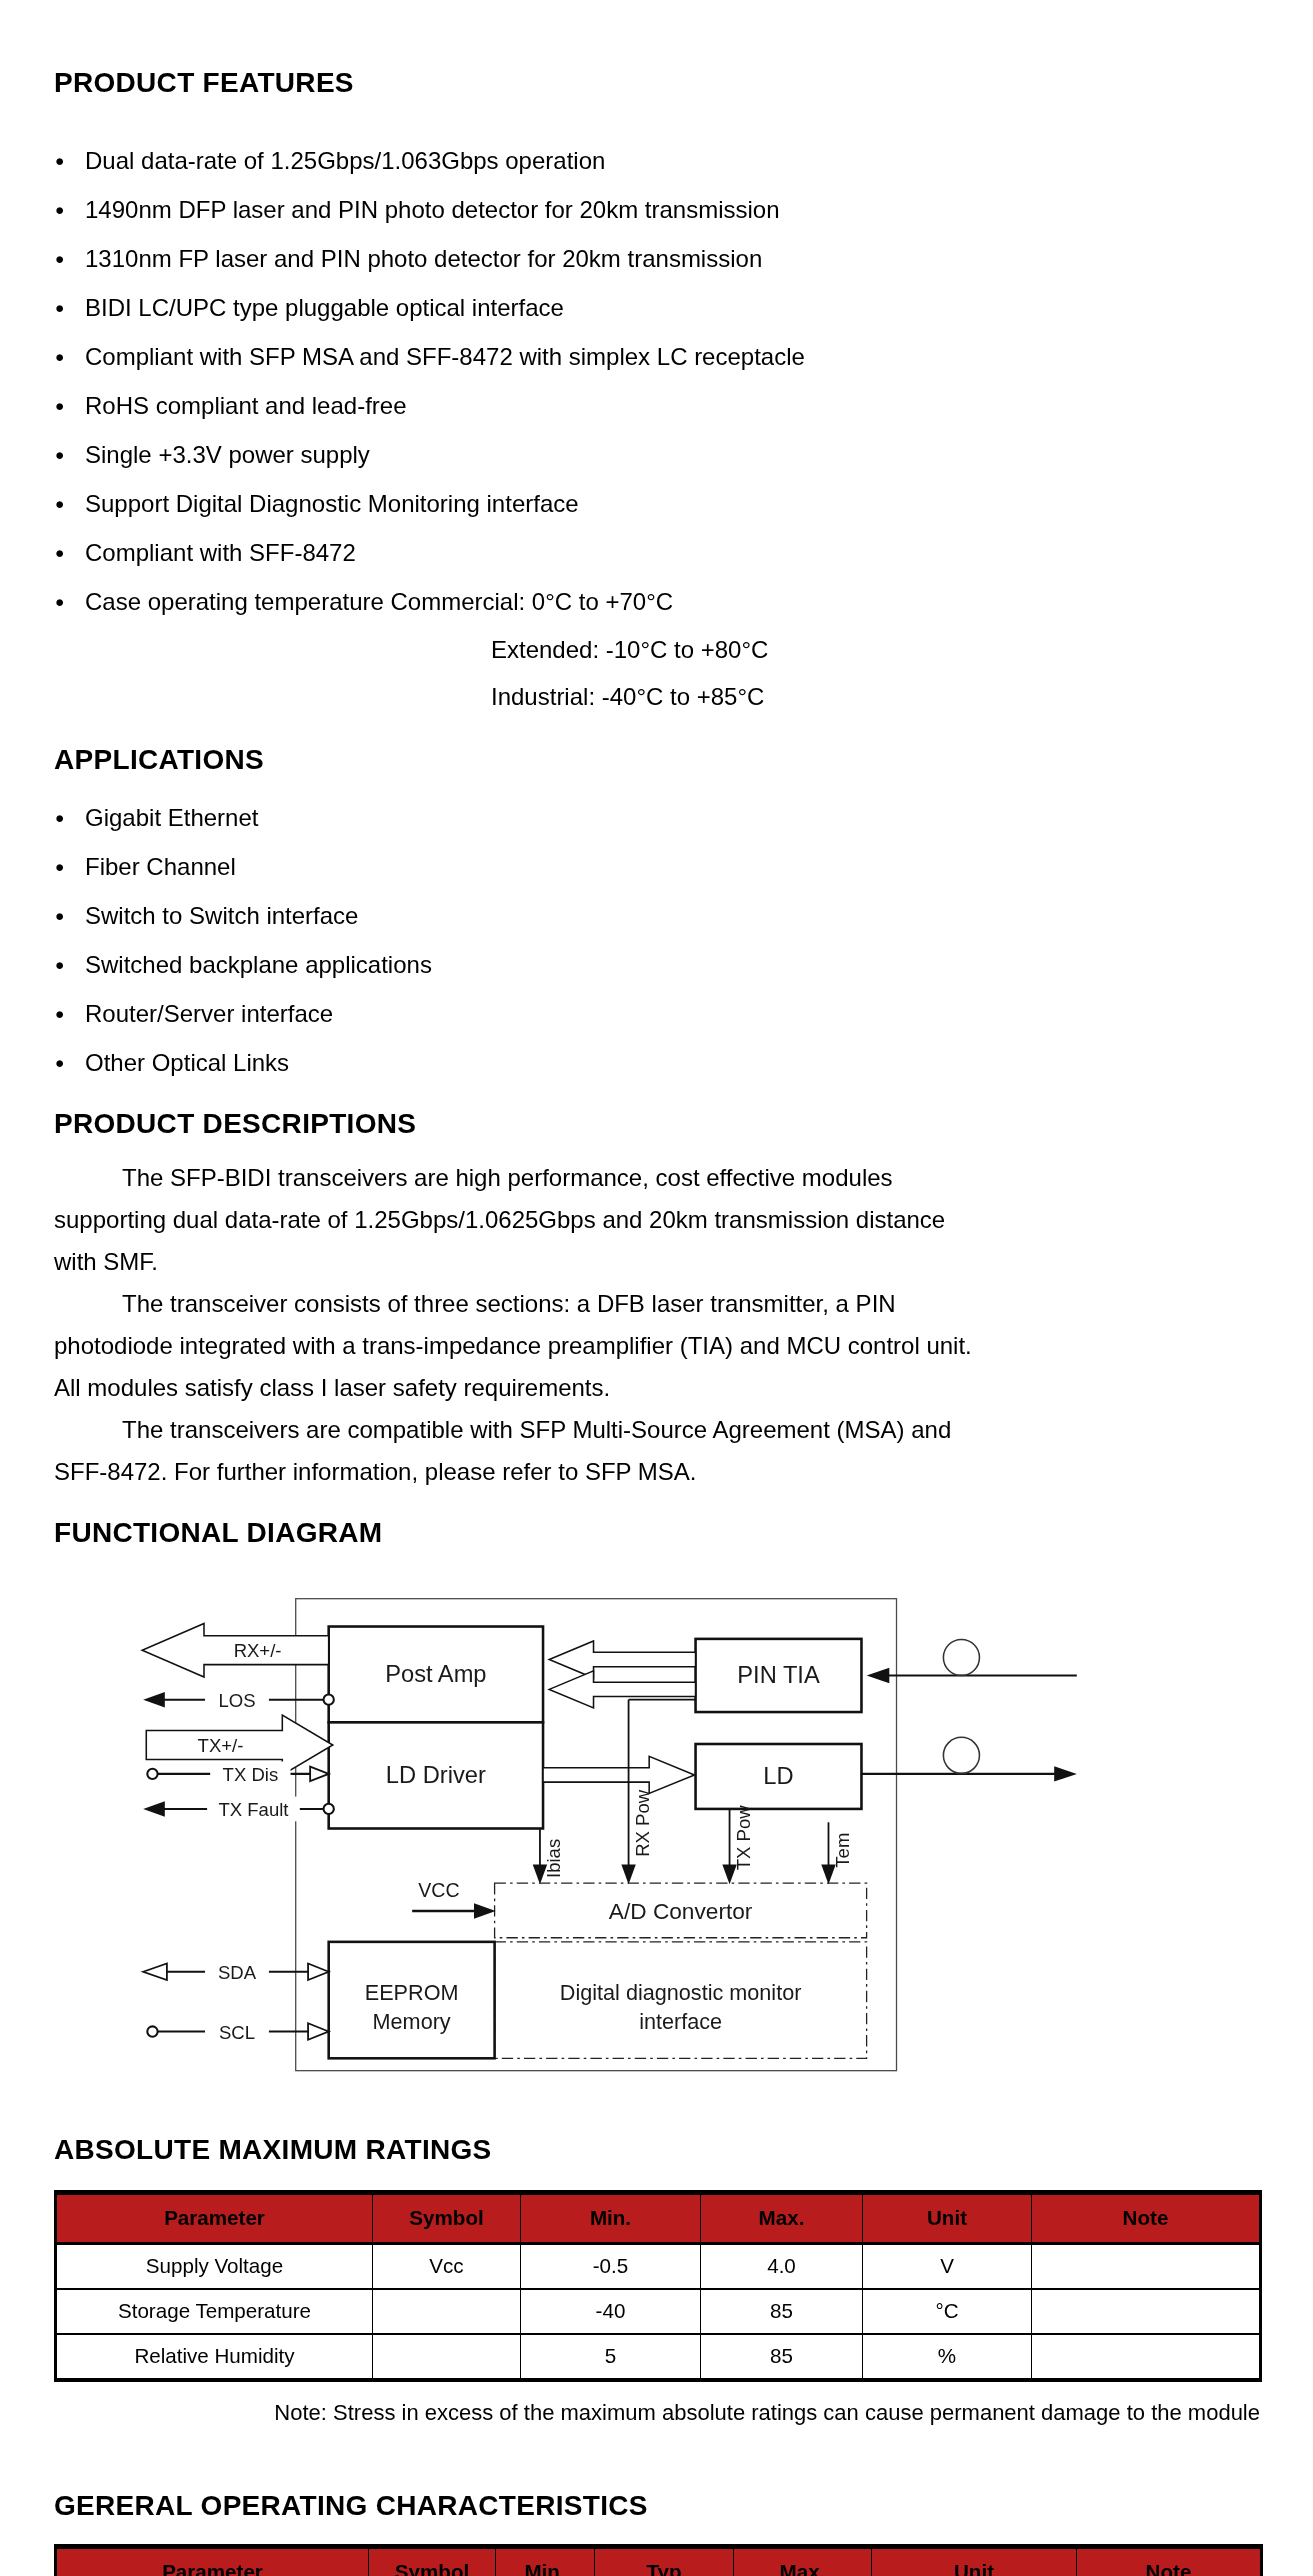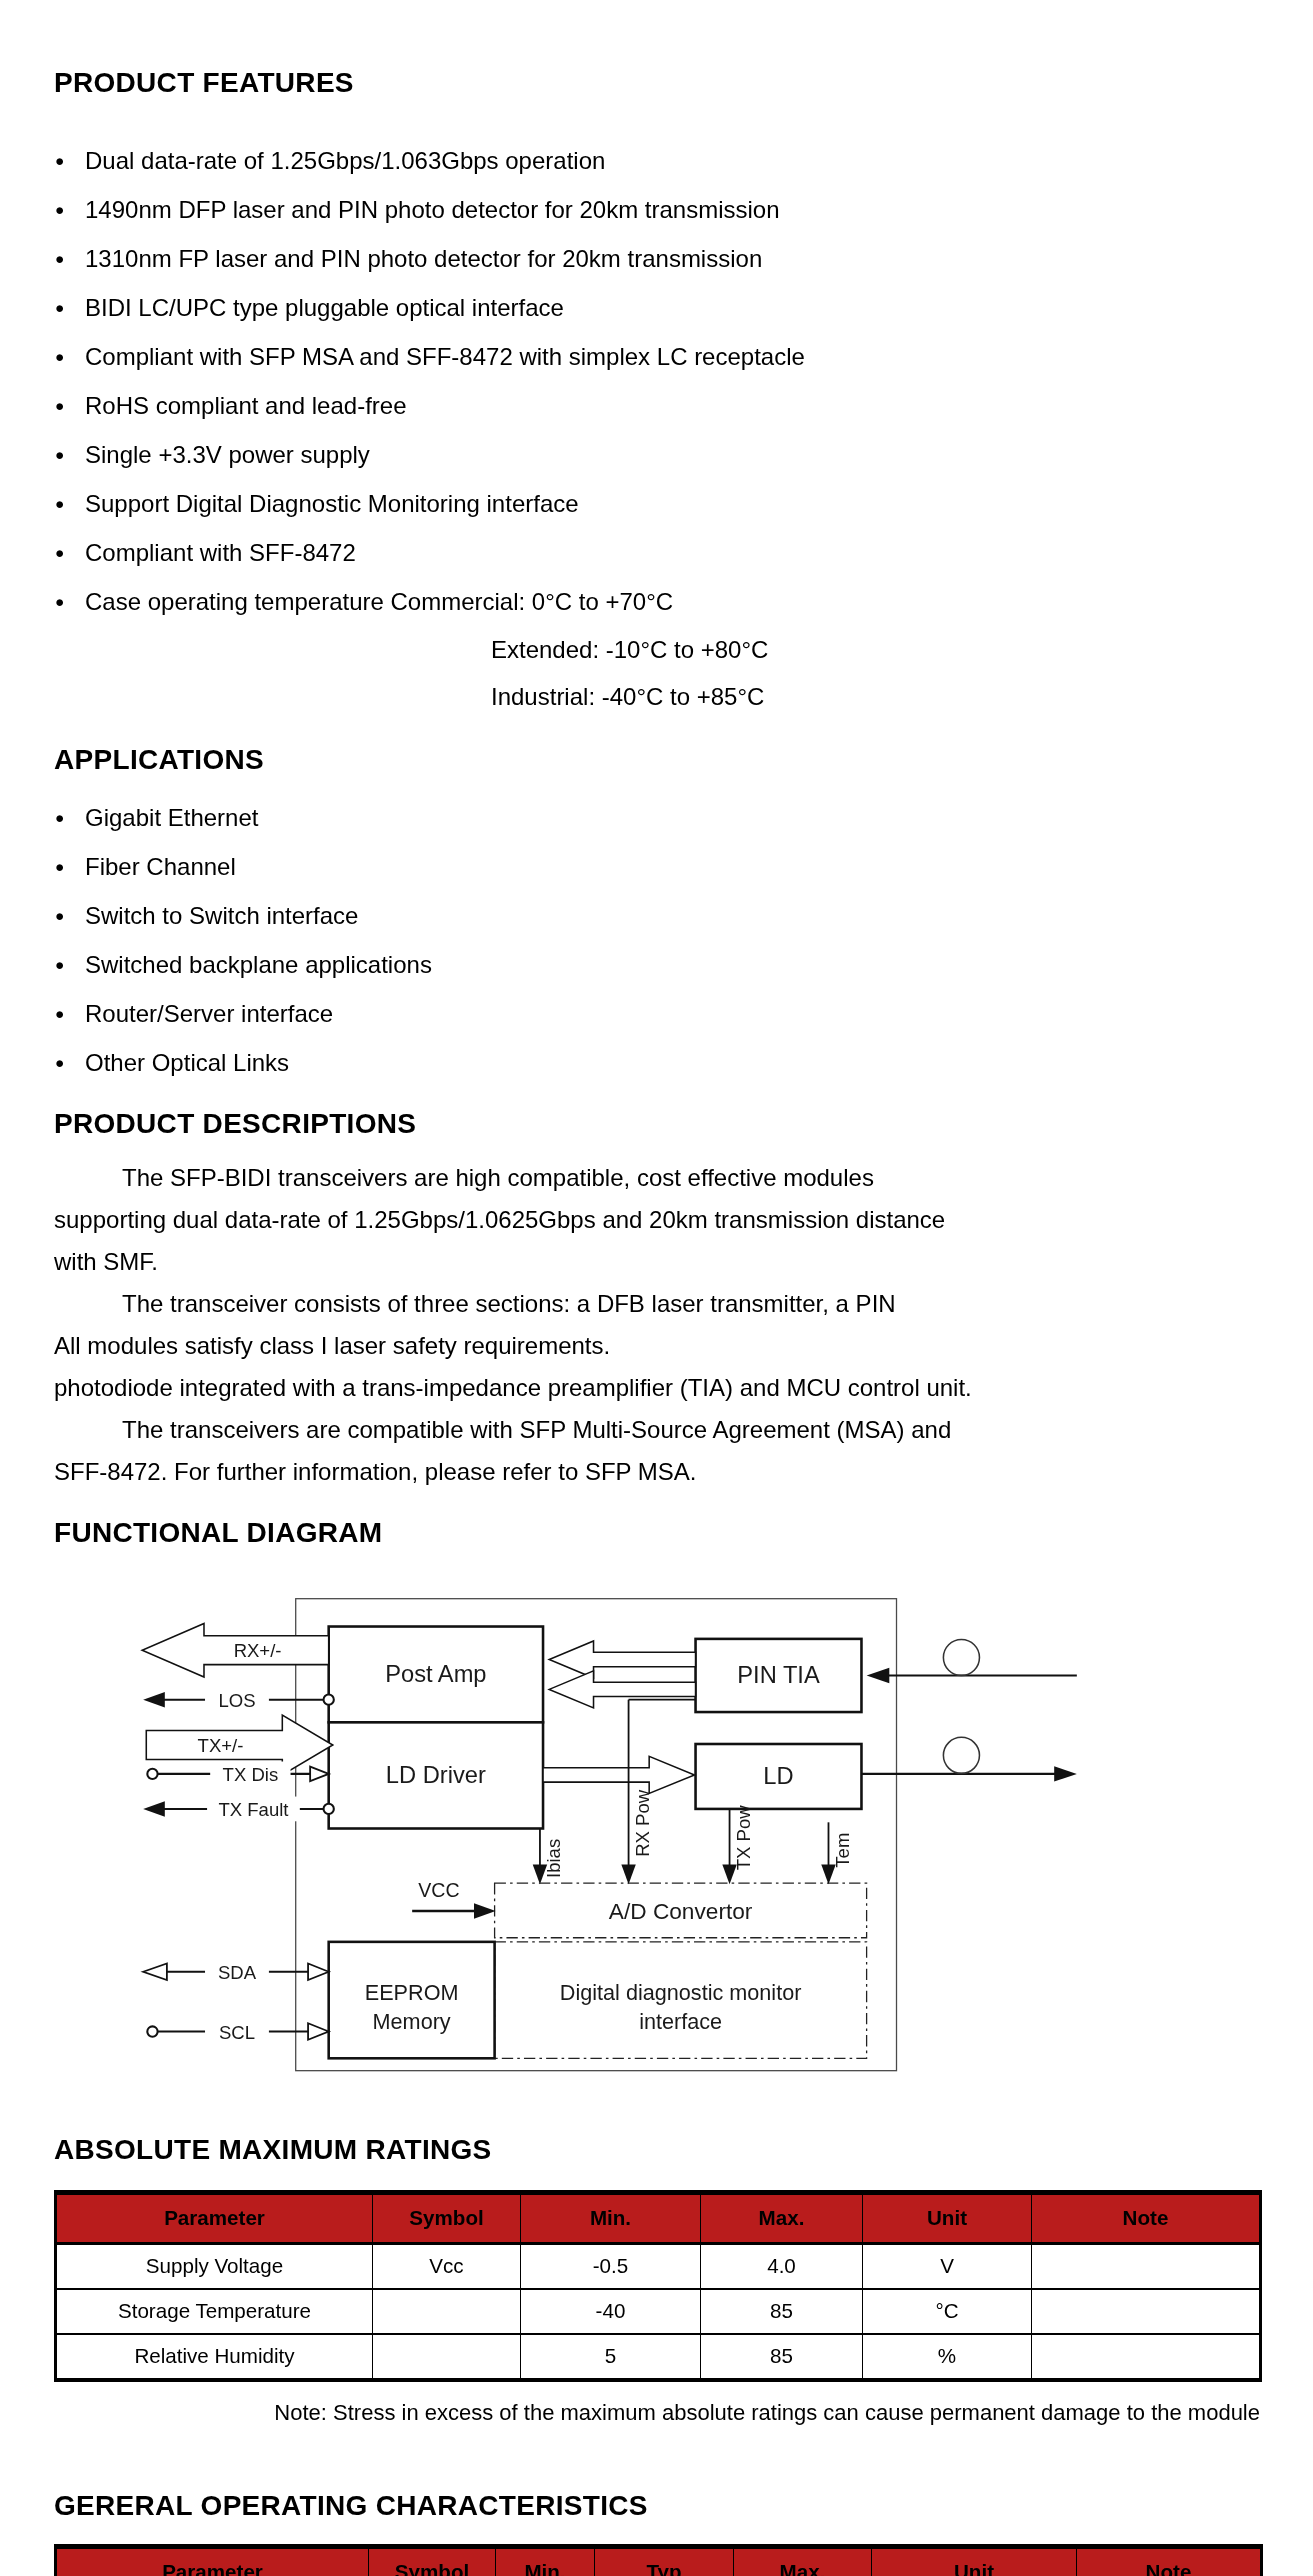--- a/index.html
+++ b/index.html
@@ -58,26 +58,26 @@
     <li>Gigabit Ethernet</li>
     <li>Fiber Channel</li>
     <li>Switch to Switch interface</li>
     <li>Switched backplane applications</li>
     <li>Router/Server interface</li>
     <li>Other Optical Links</li>
   </ul>
 
   <h2 class="desc-heading">PRODUCT DESCRIPTIONS</h2>
   <div class="desc-block">
-    <div class="desc-line indent">The SFP-BIDI transceivers are high compatible, cost effective modules</div>
+    <div class="desc-line indent">The SFP-BIDI transceivers are high performance, cost effective modules</div>
     <div class="desc-line">supporting dual data-rate of 1.25Gbps/1.0625Gbps and 20km transmission distance</div>
     <div class="desc-line">with SMF.</div>
     <div class="desc-line indent">The transceiver consists of three sections: a DFB laser transmitter, a PIN</div>
+    <div class="desc-line">photodiode integrated with a trans-impedance preamplifier (TIA) and MCU control unit.</div>
     <div class="desc-line">All modules satisfy class I laser safety requirements.</div>
-    <div class="desc-line">photodiode integrated with a trans-impedance preamplifier (TIA) and MCU control unit.</div>
     <div class="desc-line indent">The transceivers are compatible with SFP Multi-Source Agreement (MSA) and</div>
     <div class="desc-line">SFF-8472. For further information, please refer to SFP MSA.</div>
   </div>
 
   <h2 class="diagram-heading">FUNCTIONAL DIAGRAM</h2>
 
   <div class="diagram-wrap">
   <svg viewBox="0 0 1900 960" width="979" height="495">
 
     <rect x="374" y="34" width="1166" height="916" fill="none" stroke="#4a4a4a" stroke-width="2.5"></rect>

